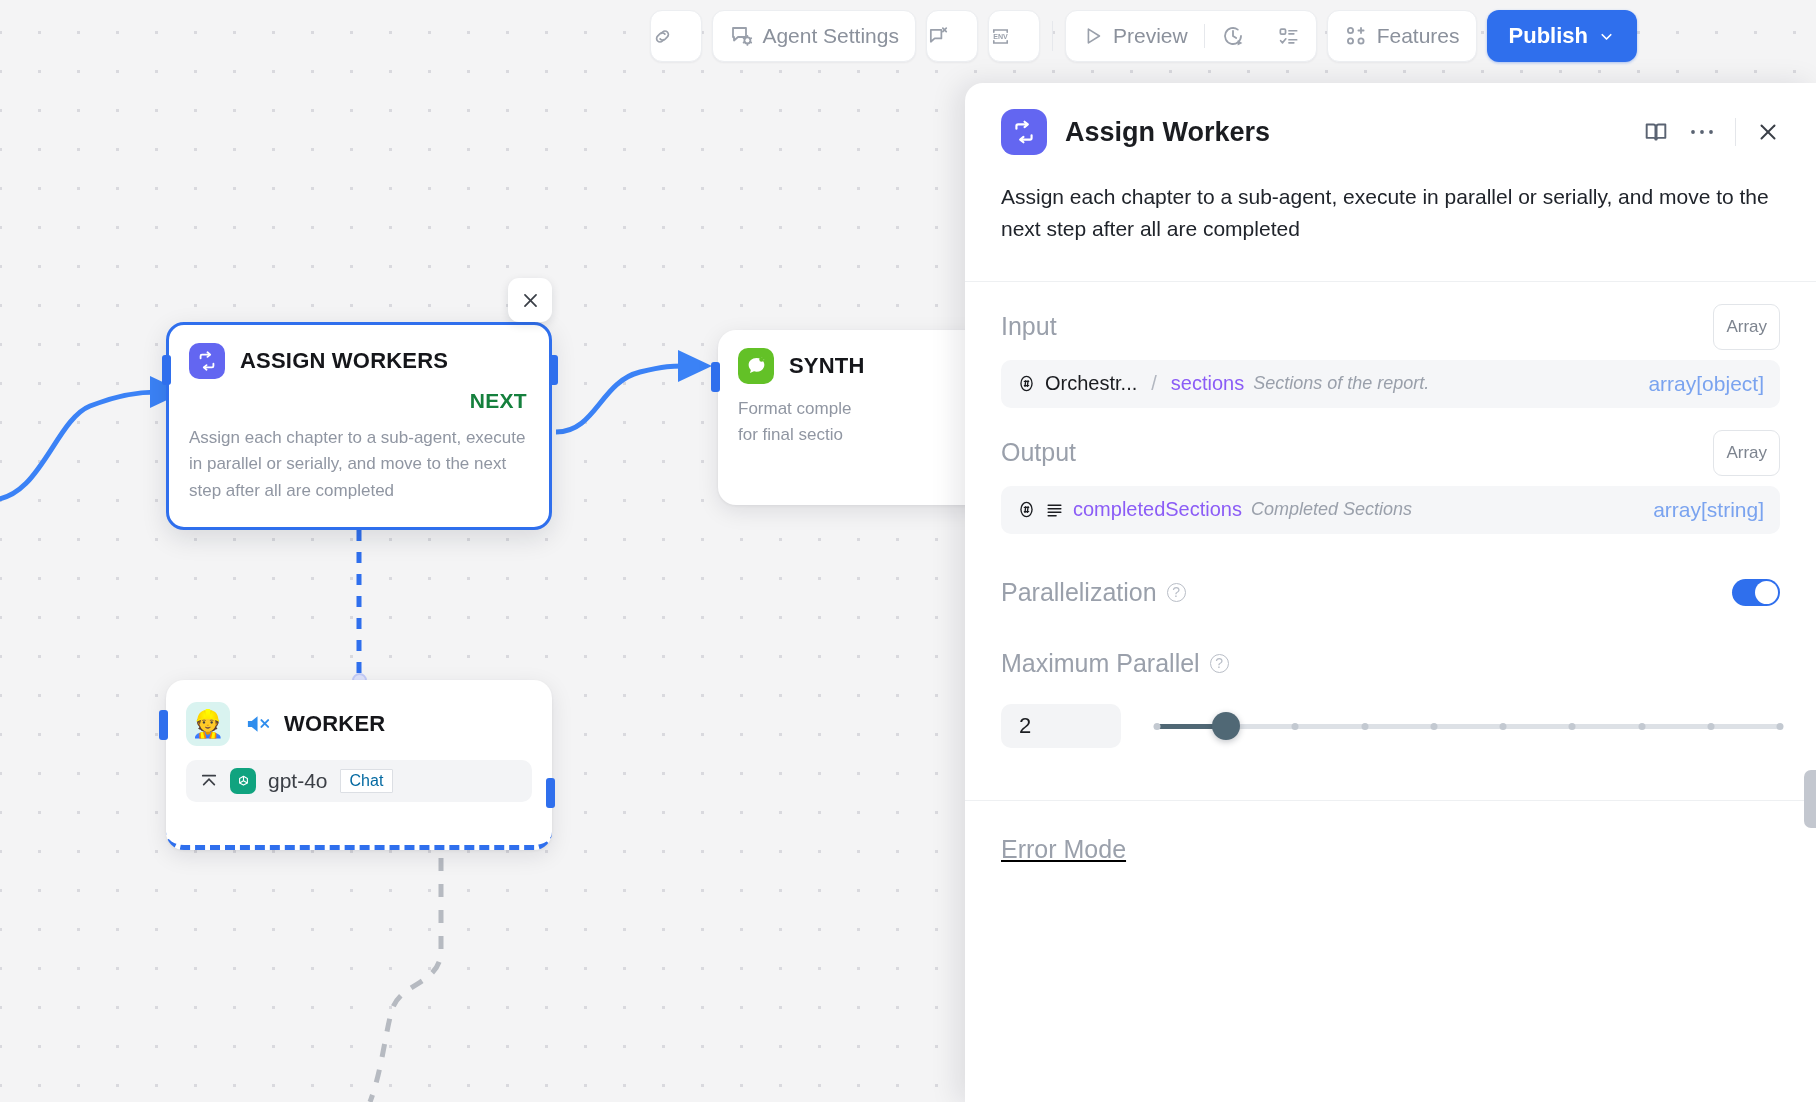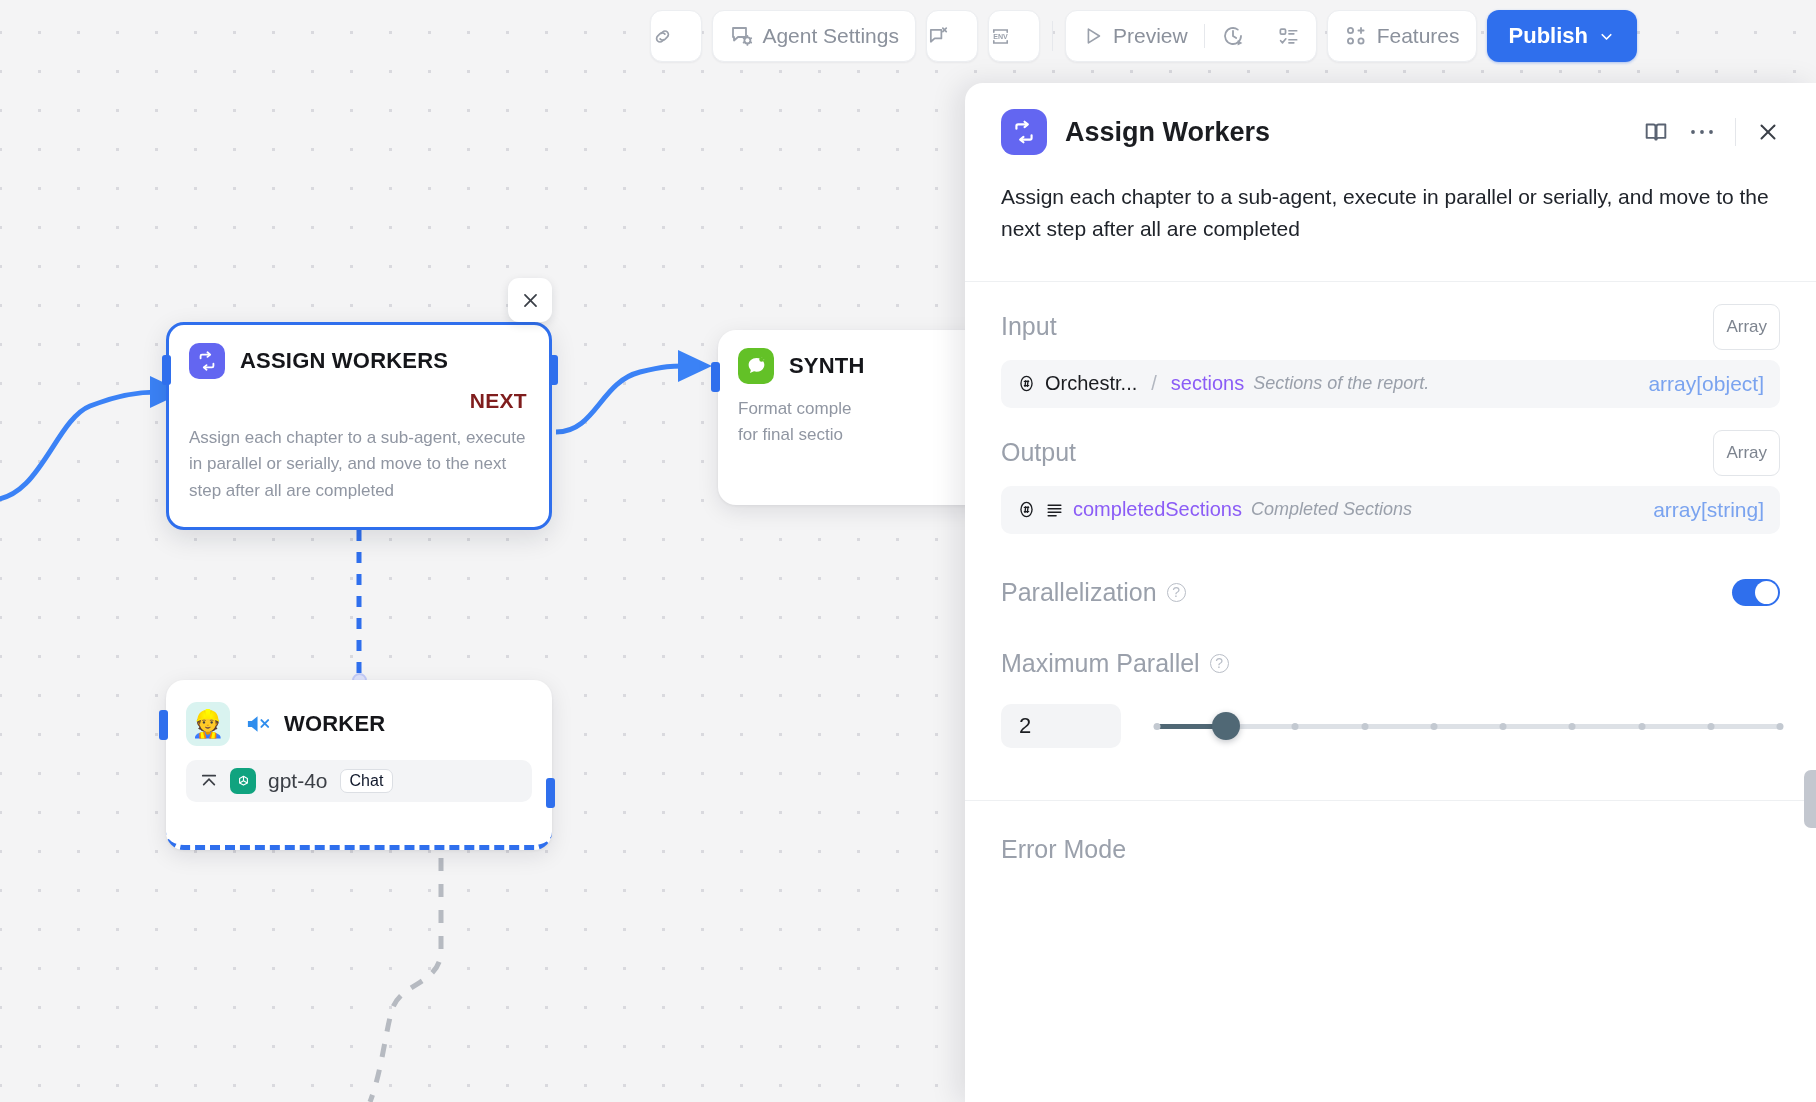--- a/index.html
+++ b/index.html
@@ -67,21 +67,21 @@
   .node-head { display: flex; align-items: center; gap: 15px; padding: 18px 20px 0 20px; }
   .node-ico {
     width: 36px; height: 36px; border-radius: 10px;
     display: flex; align-items: center; justify-content: center; flex: 0 0 auto;
   }
   .ico-purple { background: #6366f1; }
   .ico-green { background: #63c127; }
   .node-title { font-size: 22px; font-weight: bold; color: #15161a; letter-spacing: .2px; }
   .node-next {
     text-align: right; padding: 10px 22px 0 0;
-    font-size: 21px; font-weight: bold; color: #7f1d1d; letter-spacing: .3px;
+    font-size: 21px; font-weight: bold; color: #15803d; letter-spacing: .3px;
   }
   .node-desc {
     padding: 12px 20px 16px 20px; font-size: 17px; line-height: 1.55;
     color: #9096a2;
   }
   .node-close {
     position: absolute; left: 508px; top: 278px; width: 44px; height: 44px;
     background: #fff; border-radius: 11px; display: flex;
     align-items: center; justify-content: center; cursor: pointer;
     box-shadow: 0 3px 10px rgba(16,24,40,.12); z-index: 6;
@@ -100,22 +100,22 @@
   .worker-avatar {
     width: 44px; height: 44px; border-radius: 11px; background: #d9f3f0;
     display: flex; align-items: center; justify-content: center; font-size: 27px;
   }
   .model-chip {
     margin: 14px 20px 0 20px; height: 42px; background: #f3f4f6; border-radius: 10px;
     display: flex; align-items: center; gap: 12px; padding: 0 14px; cursor: pointer;
   }
   .model-name { font-size: 21px; color: #3b3f46; }
   .chat-badge {
-    border: 1px solid #dcdfe4; border-radius: 7px; padding: 2px 9px;
-    font-size: 16px; color: #0f172a; background: #fff;
+    border: 1px solid #dcdfe4; border-radius: 1px; padding: 2px 9px;
+    font-size: 16px; color: #0369a1; background: #fff;
   }
   .oai-logo {
     width: 26px; height: 26px; border-radius: 7px; background: #10a37f;
     display: flex; align-items: center; justify-content: center;
   }
   .handle-dot {
     position: absolute; width: 15px; height: 15px; border-radius: 50%;
     background: #dfe3fb; border: 2px solid #c3cbf7;
   }
 
@@ -533,19 +533,19 @@
               <div class="tick" style="left: 88.8889%;"></div>
               <div class="tick" style="left: 100%;"></div>
             </div>
           <div class="thumb" id="slider-thumb" style="left: 11.1111%;"></div>
         </div>
       </div>
     </div>
 
     <div class="p-divider" style="margin-top:52px;"></div>
 
-    <div class="sec" style="margin-top:34px;">
+    <div class="sec" style="margin-top:34px;text-decoration:underline;">
       <span class="field-label">Error Mode</span>
     </div>
   </div>
 
   <div class="collapse-handle"></div>
 </div>
 
 </body></html>

